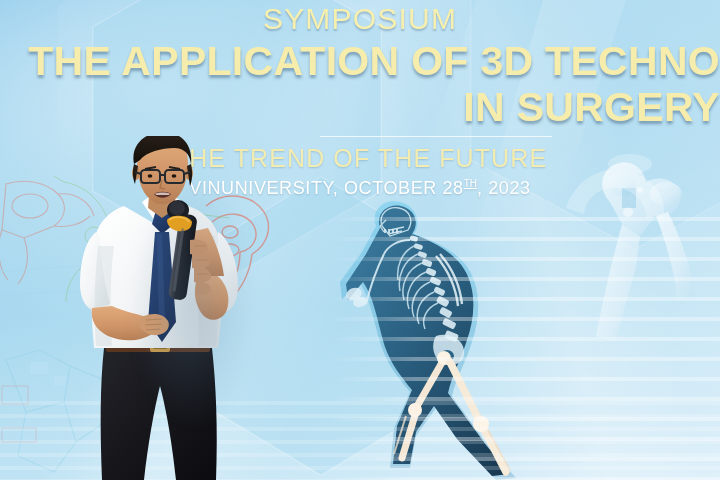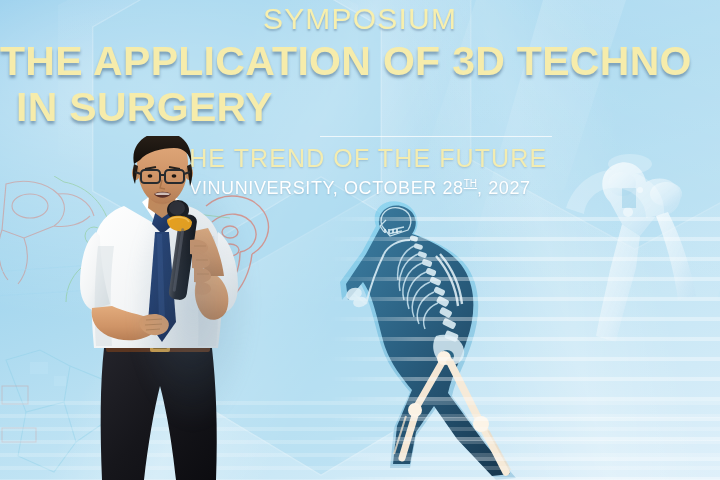--- a/index.html
+++ b/index.html
@@ -64,21 +64,21 @@
   .bones2{position:absolute;right:44px;top:148px;width:120px;height:110px;opacity:.55;}
 
   
   .runner{position:absolute;left:340px;top:196px;width:210px;height:284px;}
 
   
   .titleblock{position:absolute;left:0;top:0;width:720px;height:200px;}
   .t-symposium{position:absolute;width:720px;text-align:center;top:2px;
     font-size:30px;letter-spacing:1.2px;color:#f7efae;
     text-shadow:0 2px 2px rgba(60,90,120,.35);}
-  .t-main{position:absolute;width:720px;top:38px;text-align:left;
+  .t-main{position:absolute;width:720px;top:38px;text-align:right;
     font-size:41px;font-weight:700;line-height:46px;letter-spacing:.3px;
     color:#f6ecab;white-space:nowrap;
     text-shadow:0 3px 3px rgba(52,84,116,.45);}
   .t-main .l2{display:block;padding-left:16px;}
   .t-rule{position:absolute;left:320px;top:136px;width:232px;height:1px;
     background:rgba(255,255,255,.75);}
   .t-trend{position:absolute;width:720px;text-align:center;top:144px;
     font-size:25px;letter-spacing:1.1px;color:#f3ecb0;
     text-shadow:0 1px 2px rgba(60,90,120,.25);}
   .t-venue{position:absolute;width:720px;text-align:center;top:178px;
@@ -303,21 +303,21 @@
   <div class="streaks2"></div>
 
   <div class="titleblock">
     <div class="t-symposium">SYMPOSIUM</div>
     <div class="t-main">
       <span class="l1">THE APPLICATION OF 3D TECHNO</span>
       <span class="l2">IN SURGERY</span>
     </div>
     <div class="t-rule"></div>
     <div class="t-trend">THE TREND OF THE FUTURE</div>
-    <div class="t-venue"><span>VINUNIVERSITY, OCTOBER 28</span><sup>TH</sup><span>, 2027</span></div>
+    <div class="t-venue"><span>VINUNIVERSITY, OCTOBER 28</span><sup>TH</sup><span>, 2023</span></div>
   </div>
 
   <div class="speaker">
     <div class="spk-shadow"></div>
     <svg viewBox="0 0 190 344" width="190" height="344">
       <defs>
         <linearGradient id="shirt" x1="0" y1="0" x2="1" y2="1">
           <stop offset="0%" stop-color="#ffffff"></stop>
           <stop offset="55%" stop-color="#f2f4f5"></stop>
           <stop offset="100%" stop-color="#d9e0e4"></stop>

